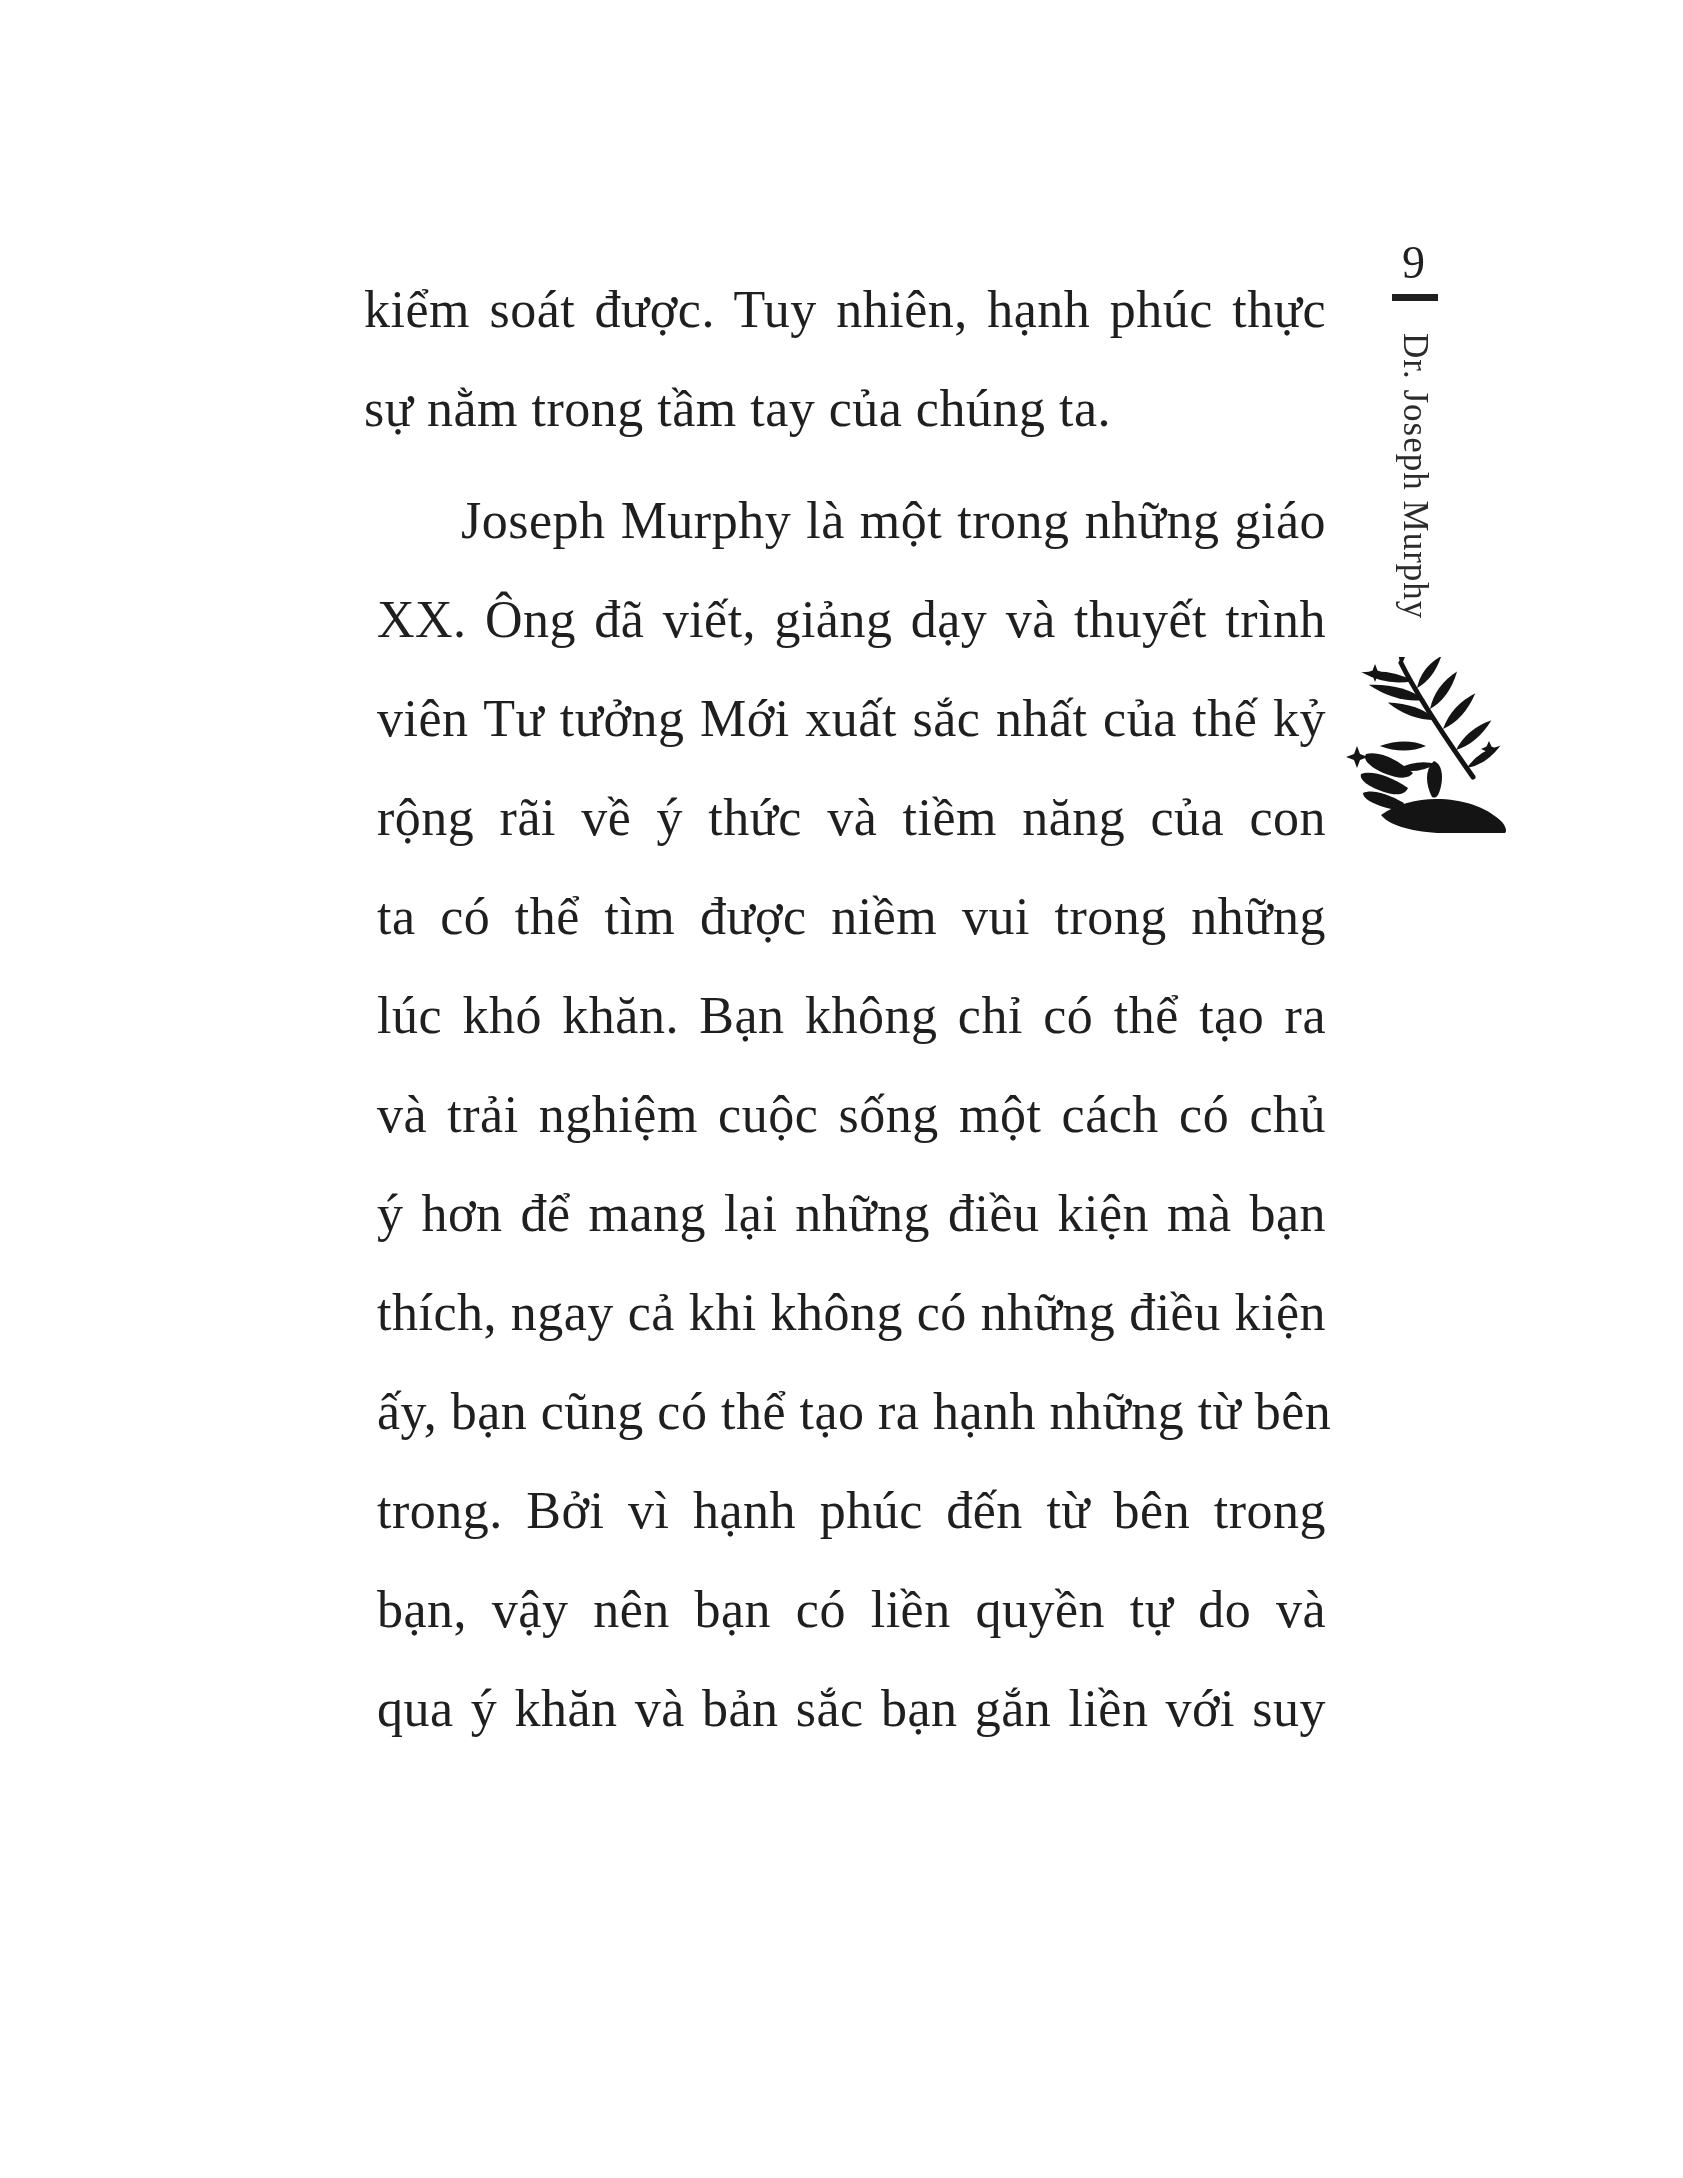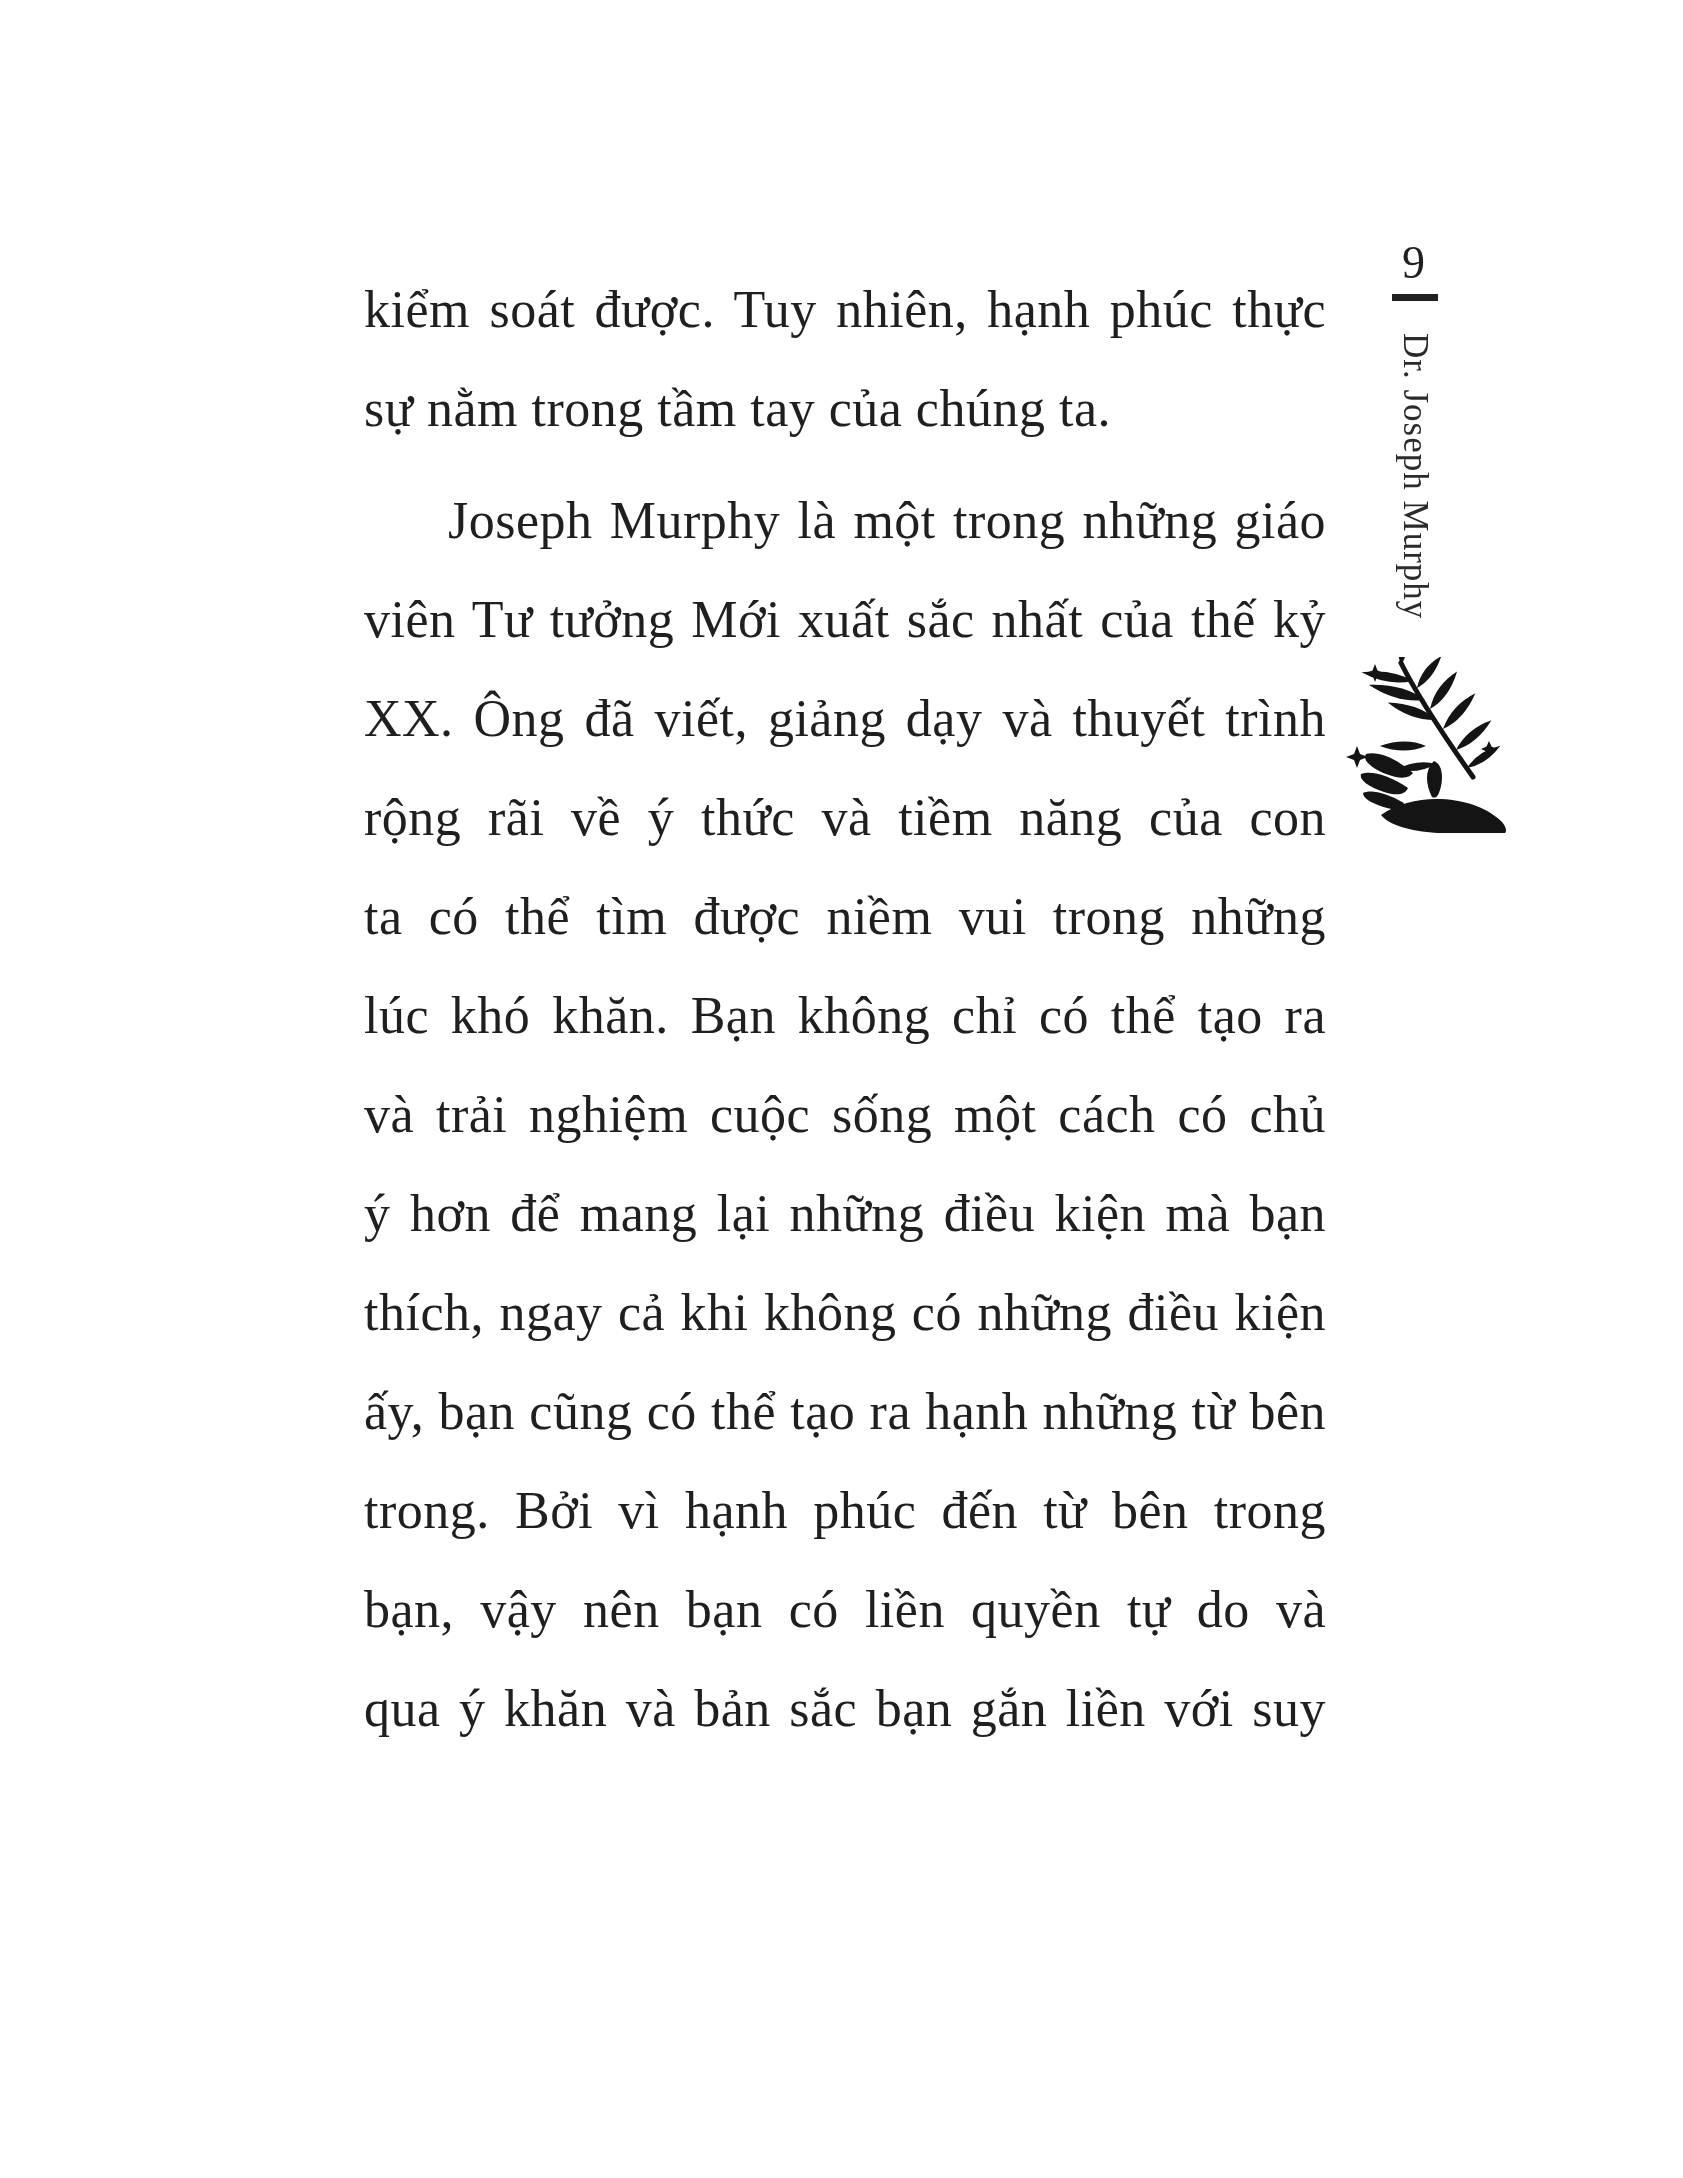--- a/index.html
+++ b/index.html
@@ -20,21 +20,21 @@
   }
 
   
   .body-text {
     position: absolute;
     left: 364px;
     top: 260px;
     width: 962px;
   }
   .paragraph { }
-  .paragraph-2 { margin-top: 13px; }
+  .paragraph-2 { margin-top: 13px; margin-left: 13px; }
   .line {
     height: 99px;
     line-height: 99px;
     font-size: 52px;
     letter-spacing: 0.5px;
     text-align: justify;
     text-align-last: justify;
     white-space: nowrap;
     color: var(--text-color);
   }
@@ -99,22 +99,22 @@
 
   <div class="body-text">
 
     <div class="paragraph paragraph-1">
       <div class="line">kiểm soát được. Tuy nhiên, hạnh phúc thực</div>
       <div class="line para-end">sự nằm trong tầm tay của chúng ta.</div>
     </div>
 
     <div class="paragraph paragraph-2">
       <div class="line para-first-indent">Joseph Murphy là một trong những giáo</div>
+      <div class="line">XX. Ông đã viết, giảng dạy và thuyết trình</div>
       <div class="line">viên Tư tưởng Mới xuất sắc nhất của thế kỷ</div>
-      <div class="line">XX. Ông đã viết, giảng dạy và thuyết trình</div>
       <div class="line">rộng rãi về ý thức và tiềm năng của con</div>
       <div class="line">ta có thể tìm được niềm vui trong những</div>
       <div class="line">lúc khó khăn. Bạn không chỉ có thể tạo ra</div>
       <div class="line">và trải nghiệm cuộc sống một cách có chủ</div>
       <div class="line">ý hơn để mang lại những điều kiện mà bạn</div>
       <div class="line">thích, ngay cả khi không có những điều kiện</div>
       <div class="line">ấy, bạn cũng có thể tạo ra hạnh những từ bên</div>
       <div class="line">trong. Bởi vì hạnh phúc đến từ bên trong</div>
       <div class="line">bạn, vậy nên bạn có liền quyền tự do và</div>
       <div class="line">qua ý khăn và bản sắc bạn gắn liền với suy</div>

